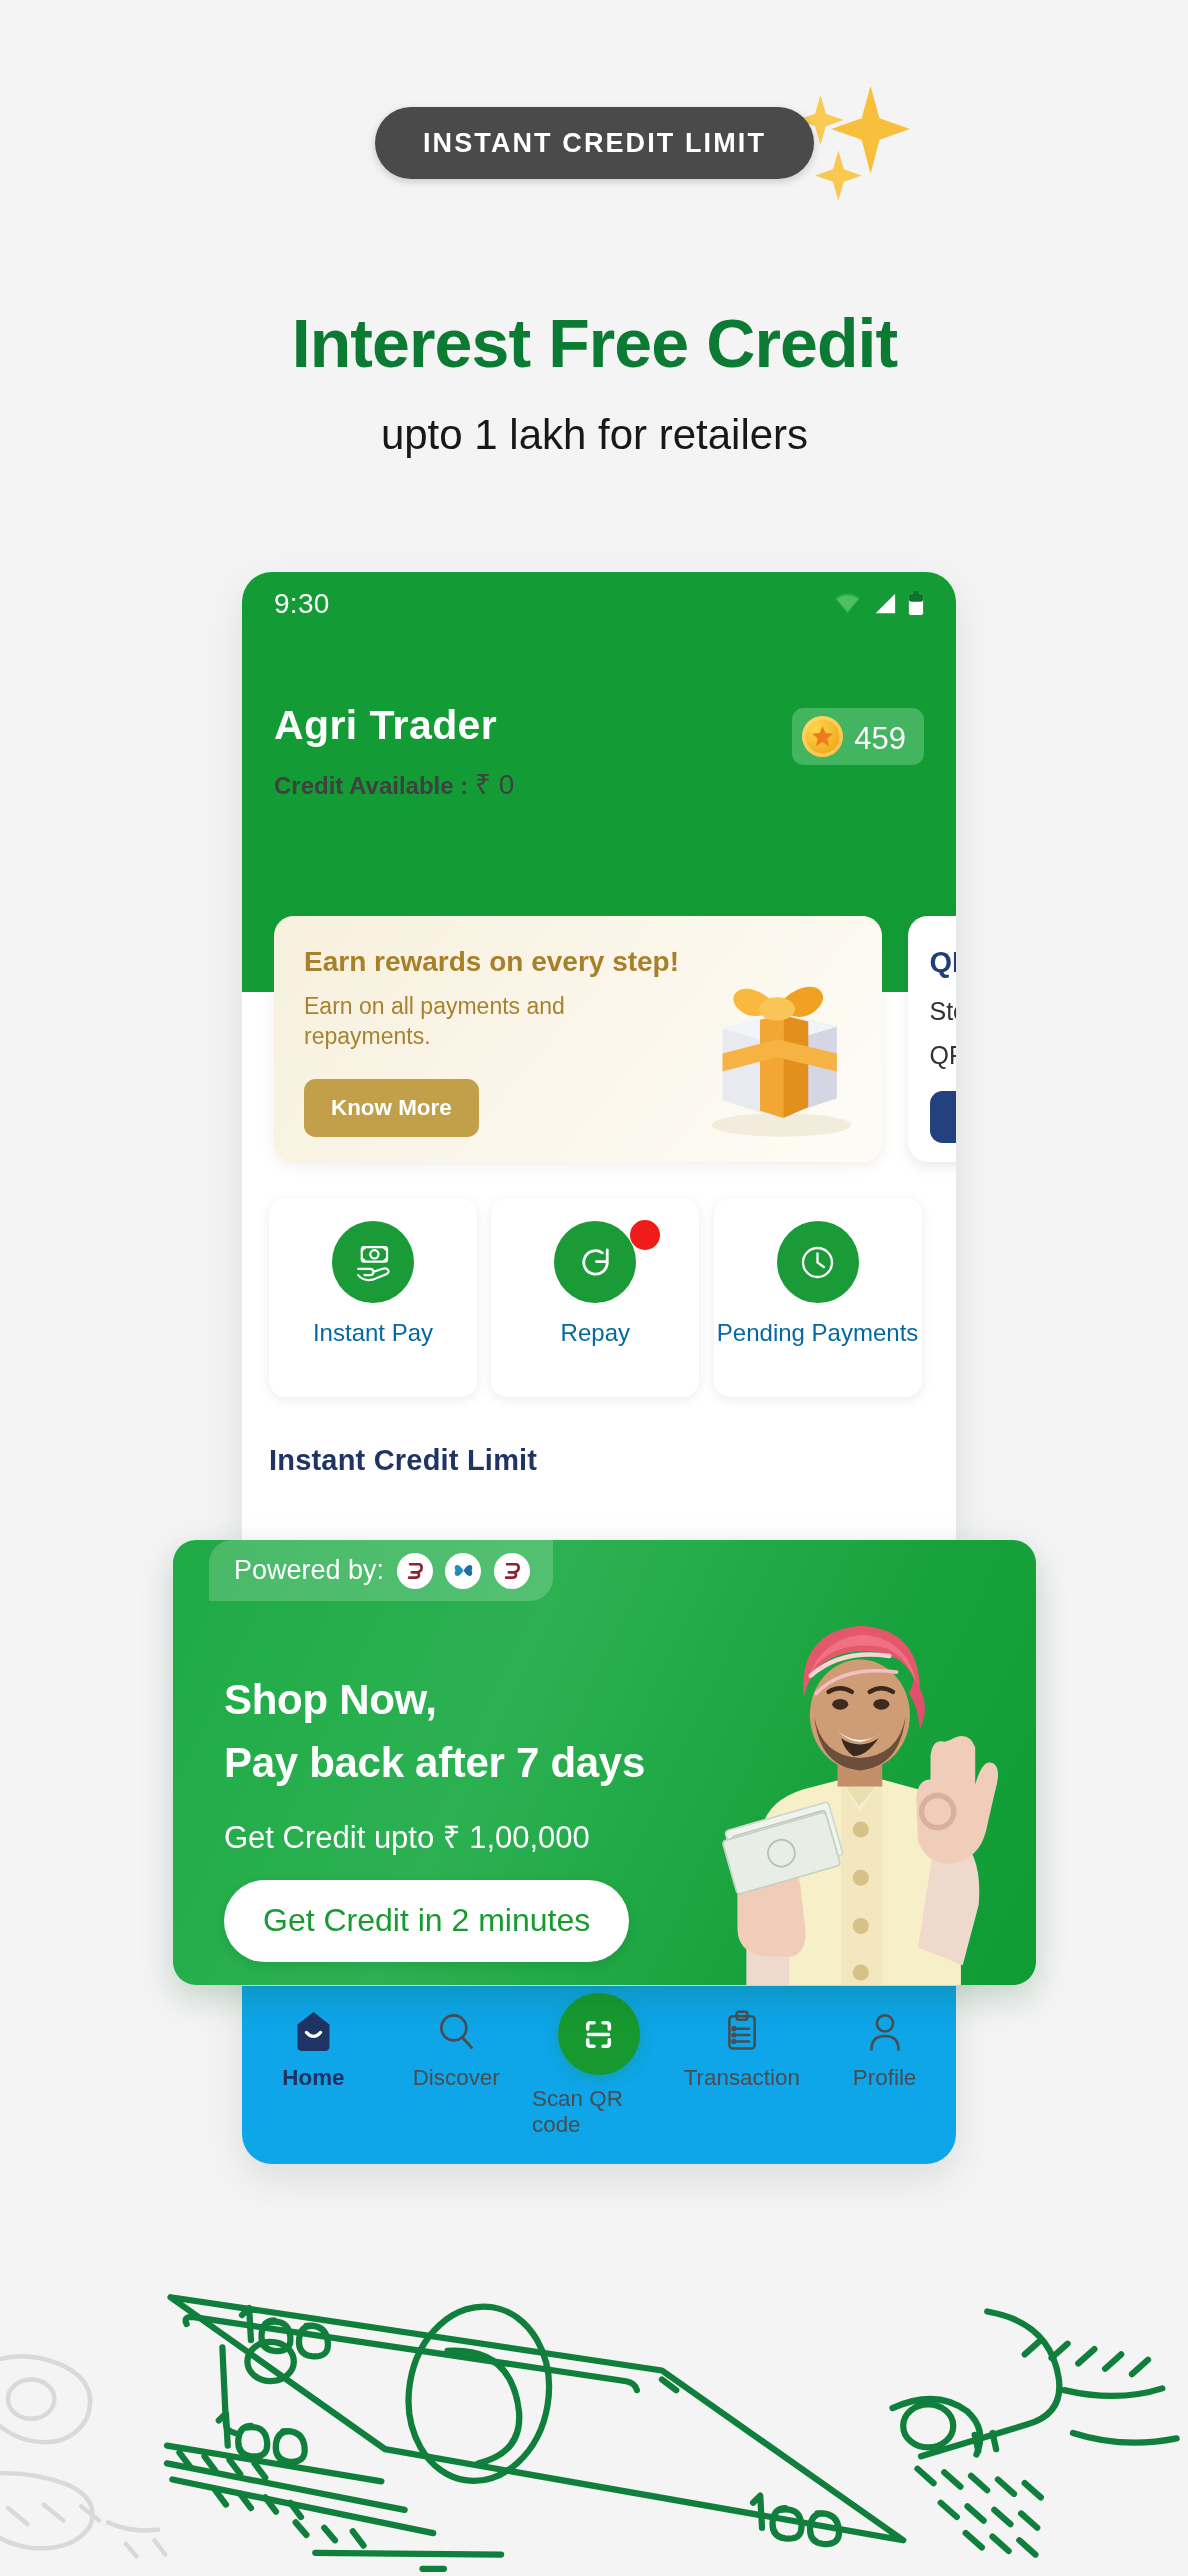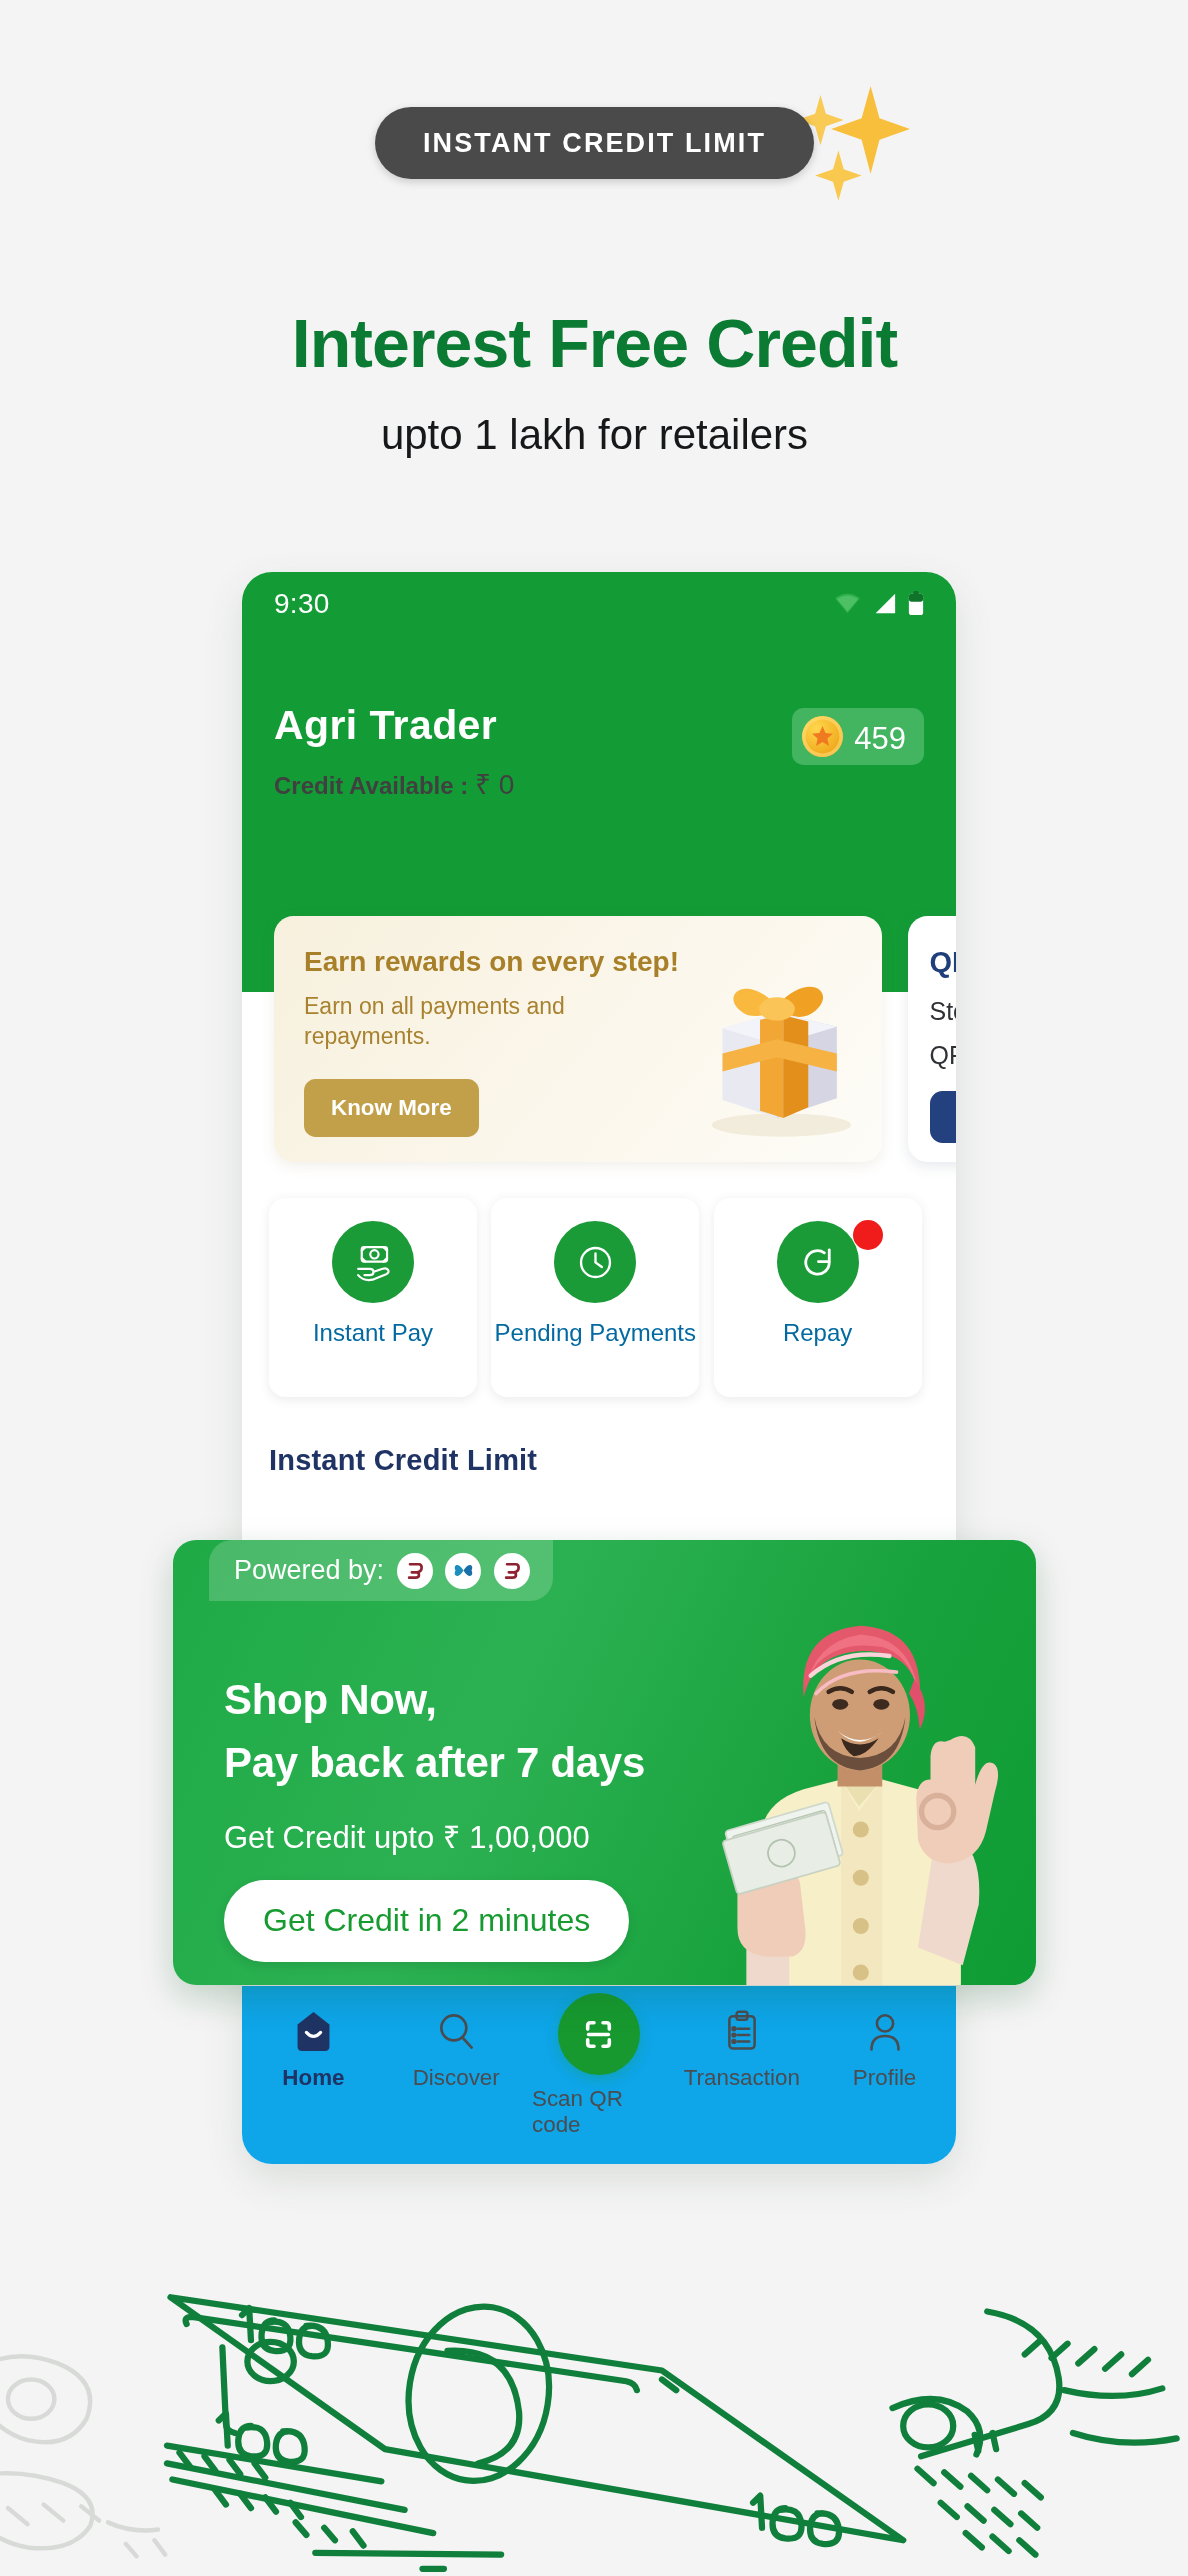--- a/index.html
+++ b/index.html
@@ -296,38 +296,38 @@
           <circle cx="27" cy="17" r="4.6"></circle>
           <path d="M13 13 L17 9 M37 9 L41 13 M13 21 L17 25 M37 25 L41 21"></path>
           <path d="M9 33 L22 33 Q26 33 26 36.5 Q26 40 22 40 L16 40"></path>
           <path d="M9 40 Q15 47 25 45 L40 39 Q44 37 42 34 Q40 31.5 36 33 L27 36"></path>
         </svg>
       </span>
       <div class="tile-lb">Instant Pay</div>
     </div>
 
     <div class="tile">
-      <span class="tile-ic">
-        <svg viewBox="0 0 52 52" fill="none" stroke="#fff" stroke-width="2.6" stroke-linecap="round">
-          <circle cx="26" cy="26" r="16"></circle>
-          <path d="M26 16 L26 26 L33 31"></path>
-        </svg>
-      </span>
-      <div class="tile-lb">Pending Payments</div>
-    </div>
-
-    <div class="tile">
       <span class="red-dot"></span>
       <span class="tile-ic">
         <svg viewBox="0 0 52 52" fill="none" stroke="#fff" stroke-width="3.1" stroke-linecap="round">
           <path d="M39 26 A13 13 0 1 1 33.5 15.3"></path>
           <path d="M39 12 L39 25 L27 25" stroke-linejoin="round"></path>
         </svg>
       </span>
       <div class="tile-lb">Repay</div>
+    </div>
+
+    <div class="tile">
+      <span class="tile-ic">
+        <svg viewBox="0 0 52 52" fill="none" stroke="#fff" stroke-width="2.6" stroke-linecap="round">
+          <circle cx="26" cy="26" r="16"></circle>
+          <path d="M26 16 L26 26 L33 31"></path>
+        </svg>
+      </span>
+      <div class="tile-lb">Pending Payments</div>
     </div>
   </div>
 
   <div class="icl">Instant Credit Limit</div>
 
   <div class="bnav">
 
     <div class="nav-item active">
       <span class="nav-ic">
         <svg width="39" height="45" viewBox="0 0 44 50">

